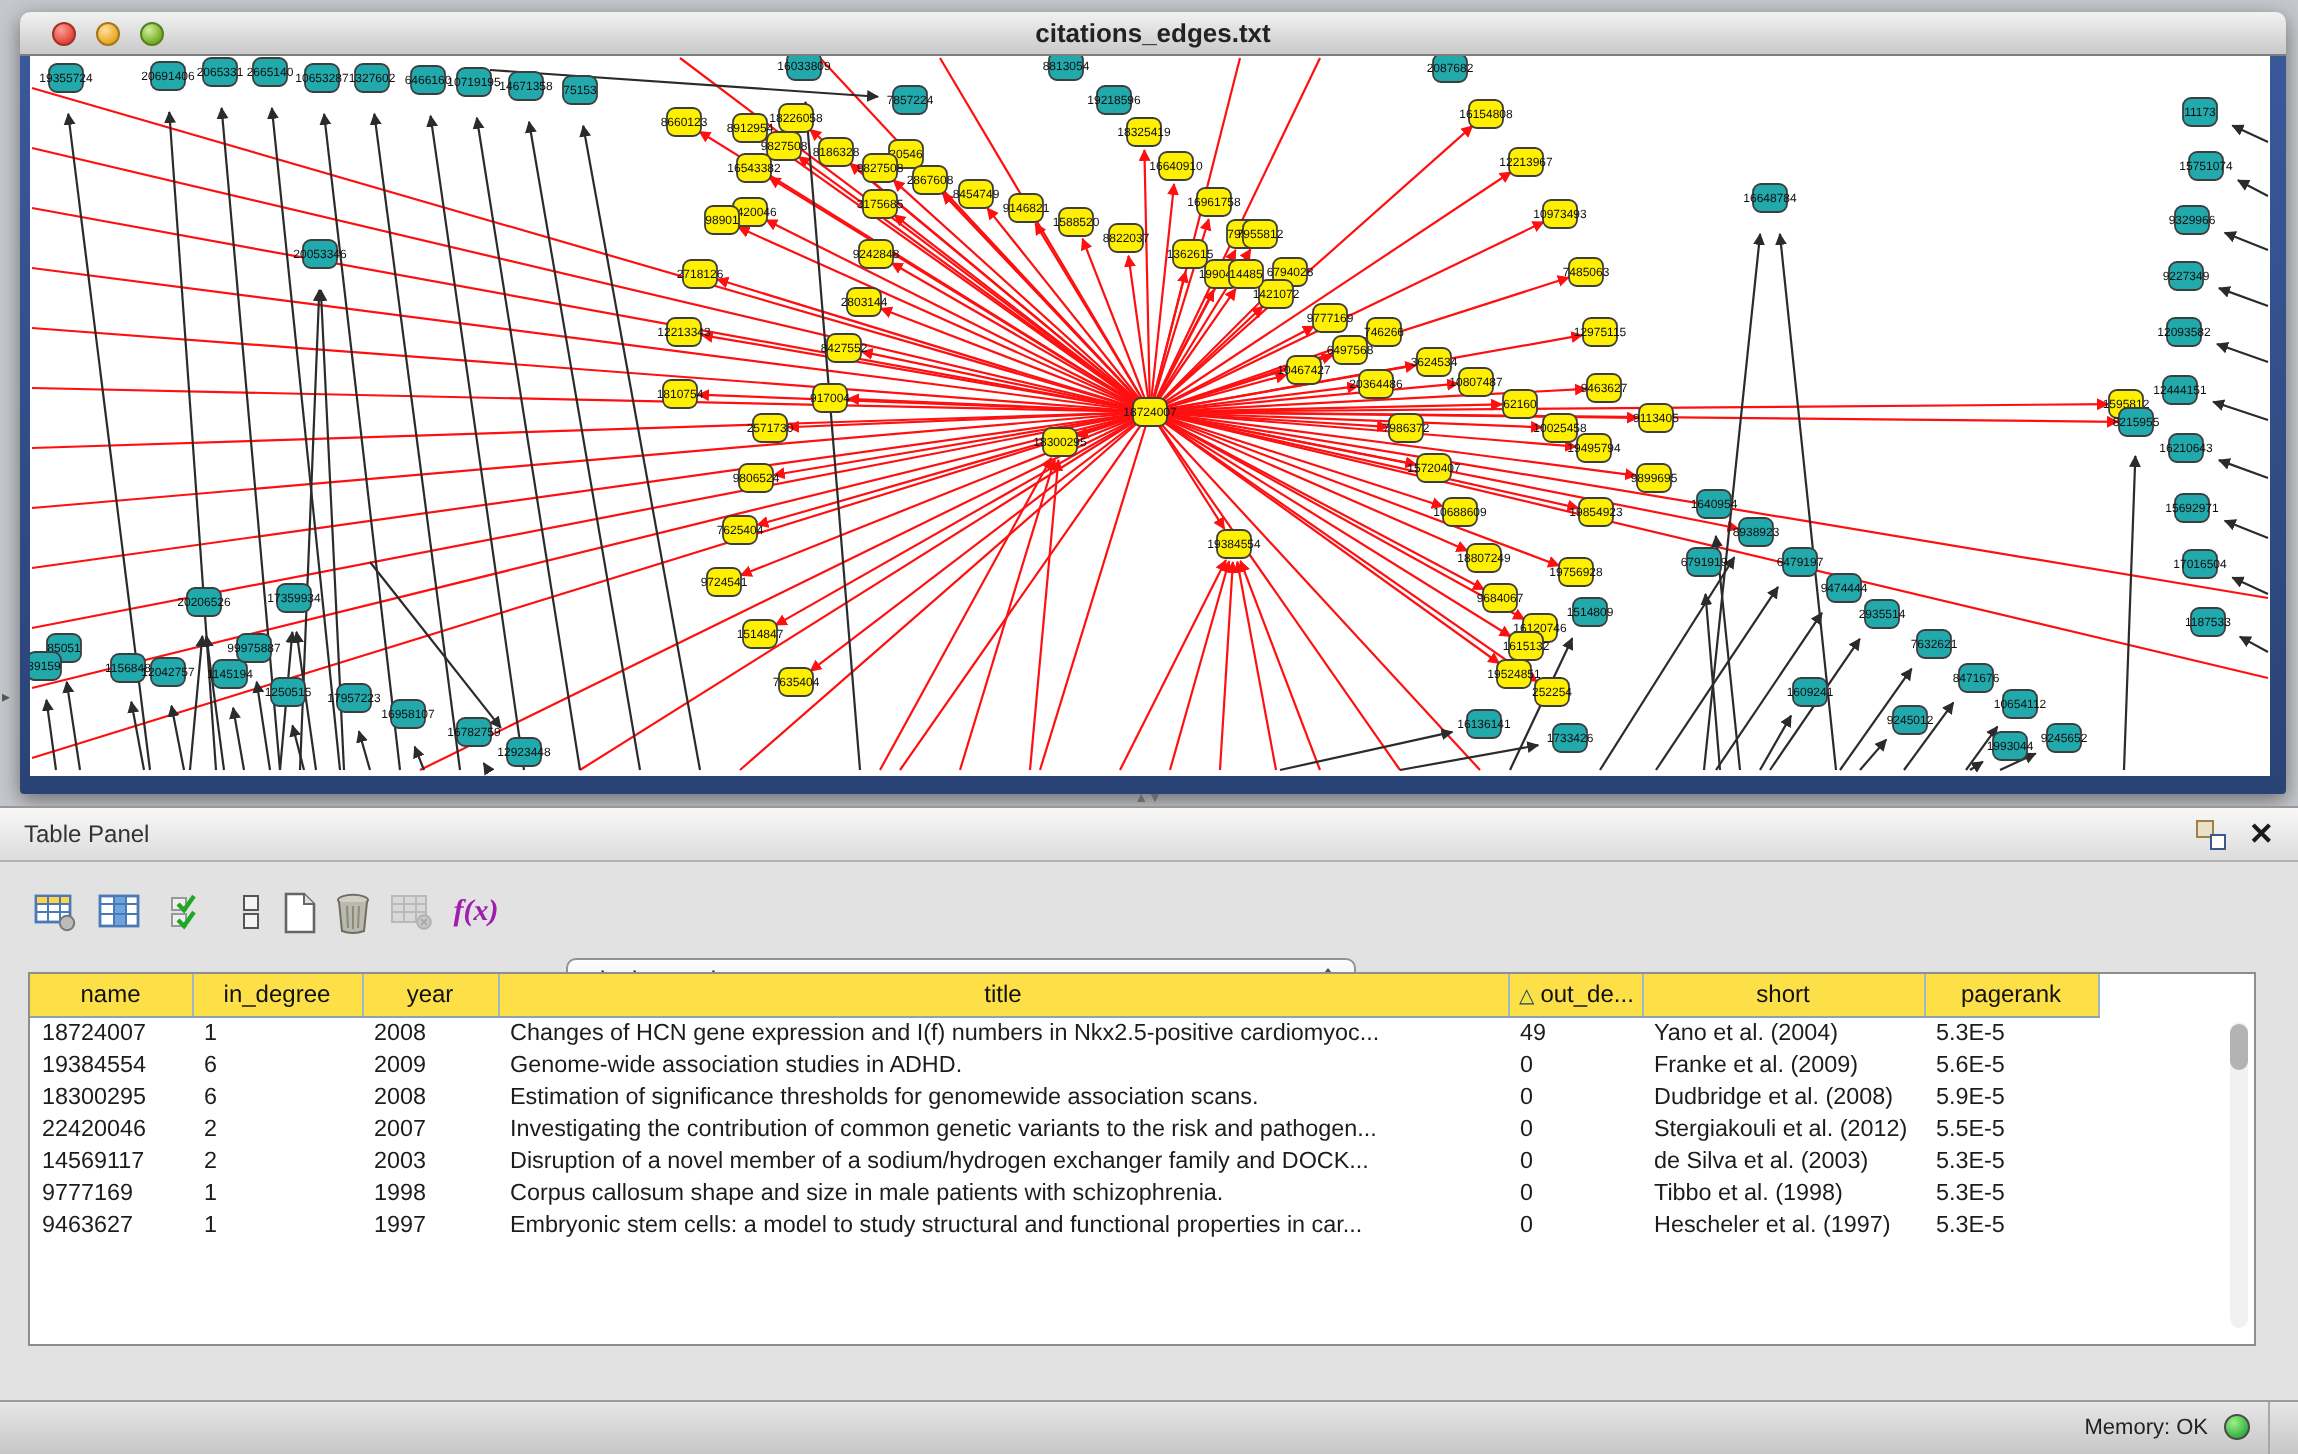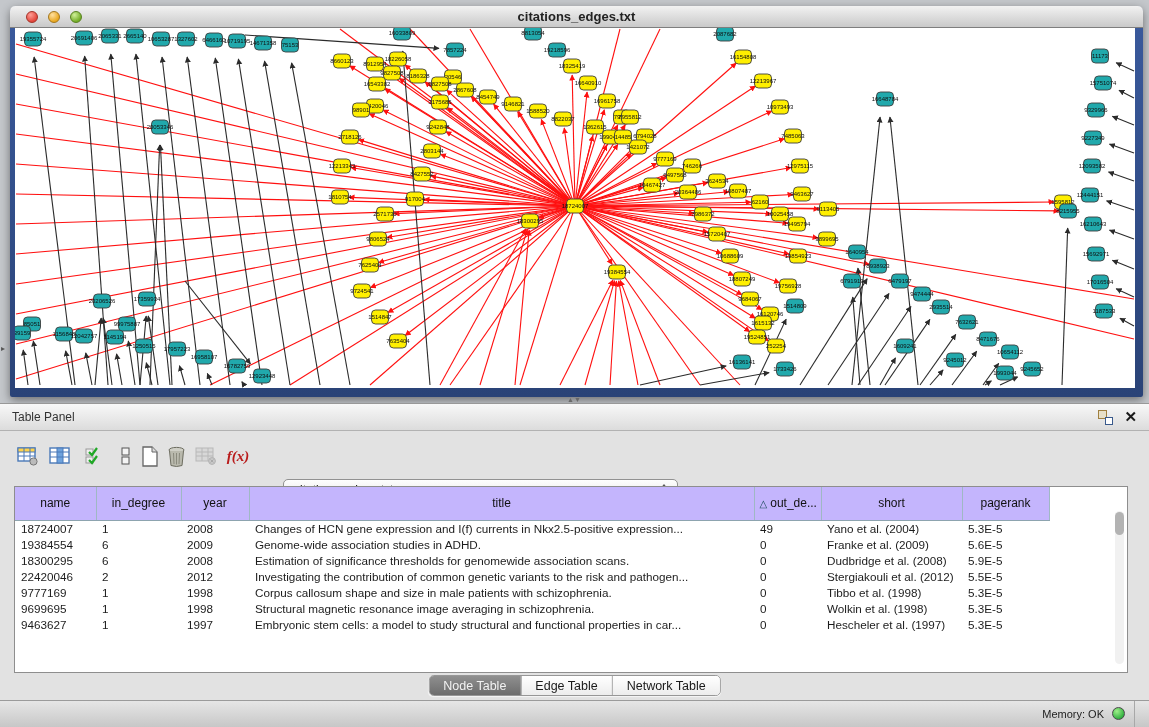--- a/index.html
+++ b/index.html
@@ -39,36 +39,36 @@
   #tp-float { position:absolute; right:36px; top:6px; width:15px; height:15px; cursor:pointer; }
   #tp-float .sq1 { position:absolute; left:0; top:0; width:9px; height:9px; border:1.5px solid #a08040; background:#e8e0c8; }
   #tp-float .sq2 { position:absolute; right:0; bottom:0; width:8px; height:8px; border:1.5px solid #3a5a8c; background:#fff; }
   #tp-close { position:absolute; right:12px; top:4px; font-size:15px; font-weight:bold; color:#1a1a1a; cursor:pointer; }
 
   #tp-toolbar { position:absolute; left:0; top:28px; width:100%; height:50px; }
   .tool-btn { position:absolute; top:11px; width:24px; height:26px; display:flex;
     align-items:center; justify-content:center; }
   .tool-btn svg { display:block; }
   #fx-icon { font-family:"Liberation Serif", serif; font-style:italic; font-weight:bold;
-    font-size:15px; color:#b91c1c; }
+    font-size:15px; color:#a21caf; }
   #tp-dropdown { position:absolute; left:283px; top:47px; width:395px; height:21px;
     border:1px solid #929292; border-radius:5px;
     background:linear-gradient(#fefefe,#e6e6e6); cursor:pointer; }
   #tp-dropdown .dd-text { position:absolute; left:10px; top:3px; font-size:12px; color:#1a1a1a; }
   .dd-arrows { position:absolute; right:8px; top:3px; width:9px; height:14px; }
   .dd-arrows .up { position:absolute; top:1px; left:0; width:0; height:0;
     border-left:4px solid transparent; border-right:4px solid transparent; border-bottom:5px solid #555; }
   .dd-arrows .dn { position:absolute; bottom:1px; left:0; width:0; height:0;
     border-left:4px solid transparent; border-right:4px solid transparent; border-top:5px solid #555; }
 
   
   #tbl-wrap { position:absolute; left:14px; top:82px; width:1114px; height:187px;
     background:#fff; border:1px solid #8e8e8e; }
   table { border-collapse:collapse; table-layout:fixed; width:1034px; }
-  th { height:33px; background:#c4b5fd; border-right:1px solid #9fb8c4; border-bottom:1px solid #8da4af;
+  th { height:21px; background:#fde047; border-right:1px solid #9fb8c4; border-bottom:1px solid #8da4af;
     font-size:12px; font-weight:normal; color:#111; text-align:center; overflow:hidden; white-space:nowrap; }
   th.filler { background:#fff; border-right:none; border-bottom:none; border-left:1px solid #9fb8c4; }
   th.sorted { text-align:left; padding-left:5px; }
   th .sort-glyph { color:#1a4a5a; font-size:10px; margin-right:3px; }
   td { height:16px; font-size:11.7px; color:#1c1c1c; padding:0 0 0 6px;
     white-space:nowrap; overflow:hidden; }
   
   #tbl-scroll { position:absolute; right:3px; top:24px; bottom:8px; width:9px;
     background:#f1f1f1; border-radius:5px; }
   #tbl-thumb { position:absolute; left:0; top:1px; width:9px; height:23px;
@@ -906,21 +906,21 @@
             <th>short</th>
             <th>pagerank</th>
             <th class="filler"></th>
           </tr>
         </thead>
       <tbody id="tbl-body">
           <tr>
             <td>18724007</td>
             <td>1</td>
             <td>2008</td>
-            <td>Changes of HCN gene expression and I(f) currents in Nkx2.5-positive expression...</td>
+            <td>Changes of HCN gene expression and I(f) numbers in Nkx2.5-positive cardiomyoc...</td>
             <td>49</td>
             <td>Yano et al. (2004)</td>
             <td>5.3E-5</td>
             <td></td>
           </tr>
           <tr>
             <td>19384554</td>
             <td>6</td>
             <td>2009</td>
             <td>Genome-wide association studies in ADHD.</td>
@@ -935,68 +935,63 @@
             <td>2008</td>
             <td>Estimation of significance thresholds for genomewide association scans.</td>
             <td>0</td>
             <td>Dudbridge et al. (2008)</td>
             <td>5.9E-5</td>
             <td></td>
           </tr>
           <tr>
             <td>22420046</td>
             <td>2</td>
-            <td>2012</td>
+            <td>2007</td>
             <td>Investigating the contribution of common genetic variants to the risk and pathogen...</td>
             <td>0</td>
             <td>Stergiakouli et al. (2012)</td>
             <td>5.5E-5</td>
+            <td></td>
+          </tr>
+          <tr>
+            <td>14569117</td>
+            <td>2</td>
+            <td>2003</td>
+            <td>Disruption of a novel member of a sodium/hydrogen exchanger family and DOCK...</td>
+            <td>0</td>
+            <td>de Silva et al. (2003)</td>
+            <td>5.3E-5</td>
             <td></td>
           </tr>
           <tr>
             <td>9777169</td>
             <td>1</td>
             <td>1998</td>
             <td>Corpus callosum shape and size in male patients with schizophrenia.</td>
             <td>0</td>
             <td>Tibbo et al. (1998)</td>
-            <td>5.3E-5</td>
-            <td></td>
-          </tr>
-          <tr>
-            <td>9699695</td>
-            <td>1</td>
-            <td>1998</td>
-            <td>Structural magnetic resonance image averaging in schizophrenia.</td>
-            <td>0</td>
-            <td>Wolkin et al. (1998)</td>
             <td>5.3E-5</td>
             <td></td>
           </tr>
           <tr>
             <td>9463627</td>
             <td>1</td>
             <td>1997</td>
             <td>Embryonic stem cells: a model to study structural and functional properties in car...</td>
             <td>0</td>
             <td>Hescheler et al. (1997)</td>
             <td>5.3E-5</td>
             <td></td>
           </tr>
         </tbody>
     </table>
     <div id="tbl-scroll">
       <div id="tbl-thumb"></div>
     </div>
   </div>
 
-  <div id="tp-tabs">
-      <div class="tab-seg selected">Node Table</div>
-      <div class="tab-seg">Edge Table</div>
-      <div class="tab-seg">Network Table</div>
-    </div>
 </div>
 
 <div id="status-bar">
   <span id="mem-label">Memory: OK</span>
   <span id="mem-dot"></span>
   <span id="status-grip"></span>
 </div>
 
 </body></html>

